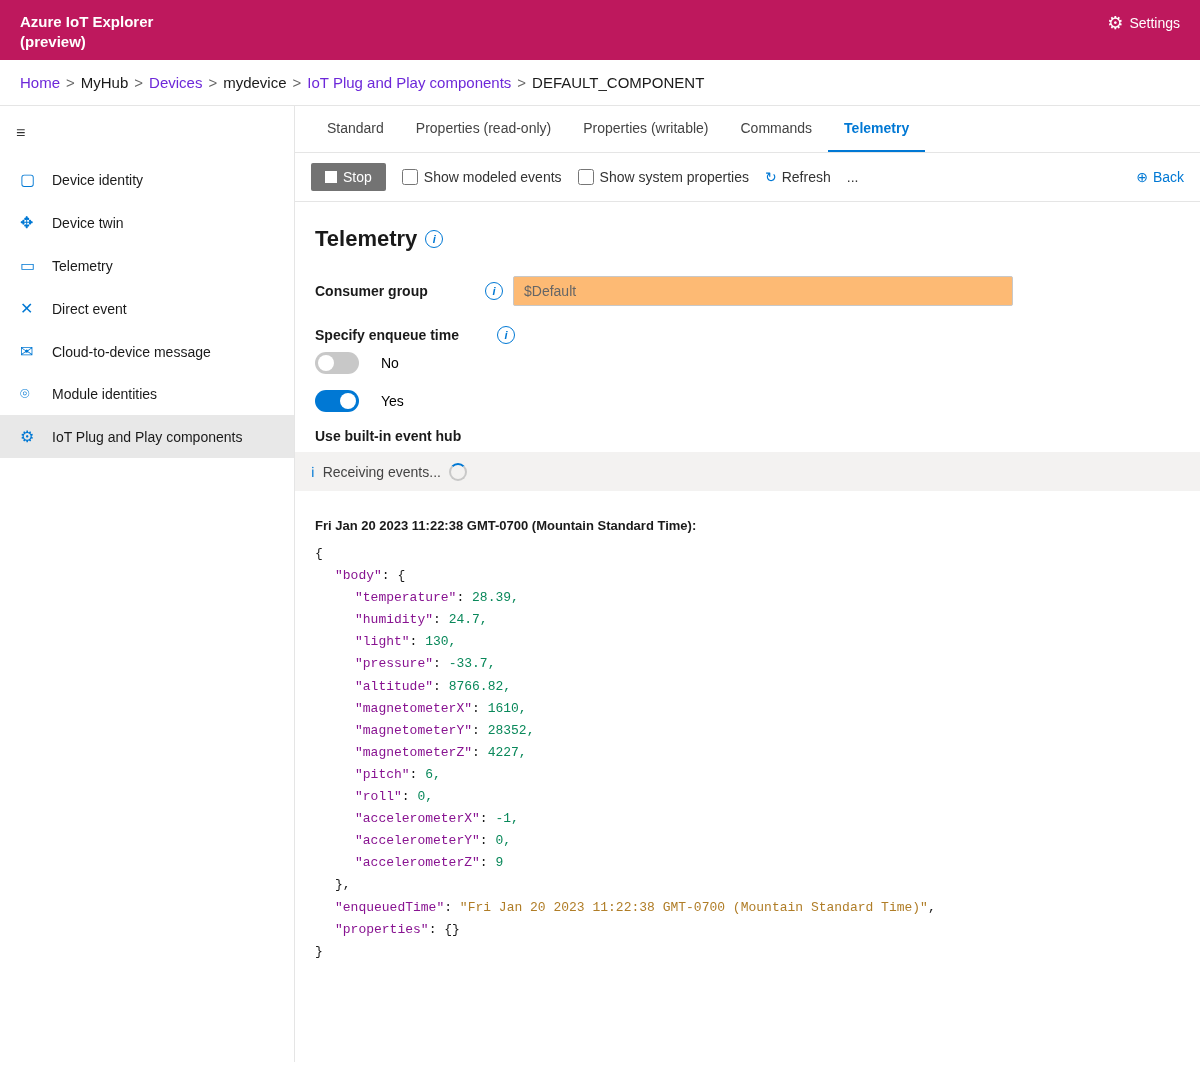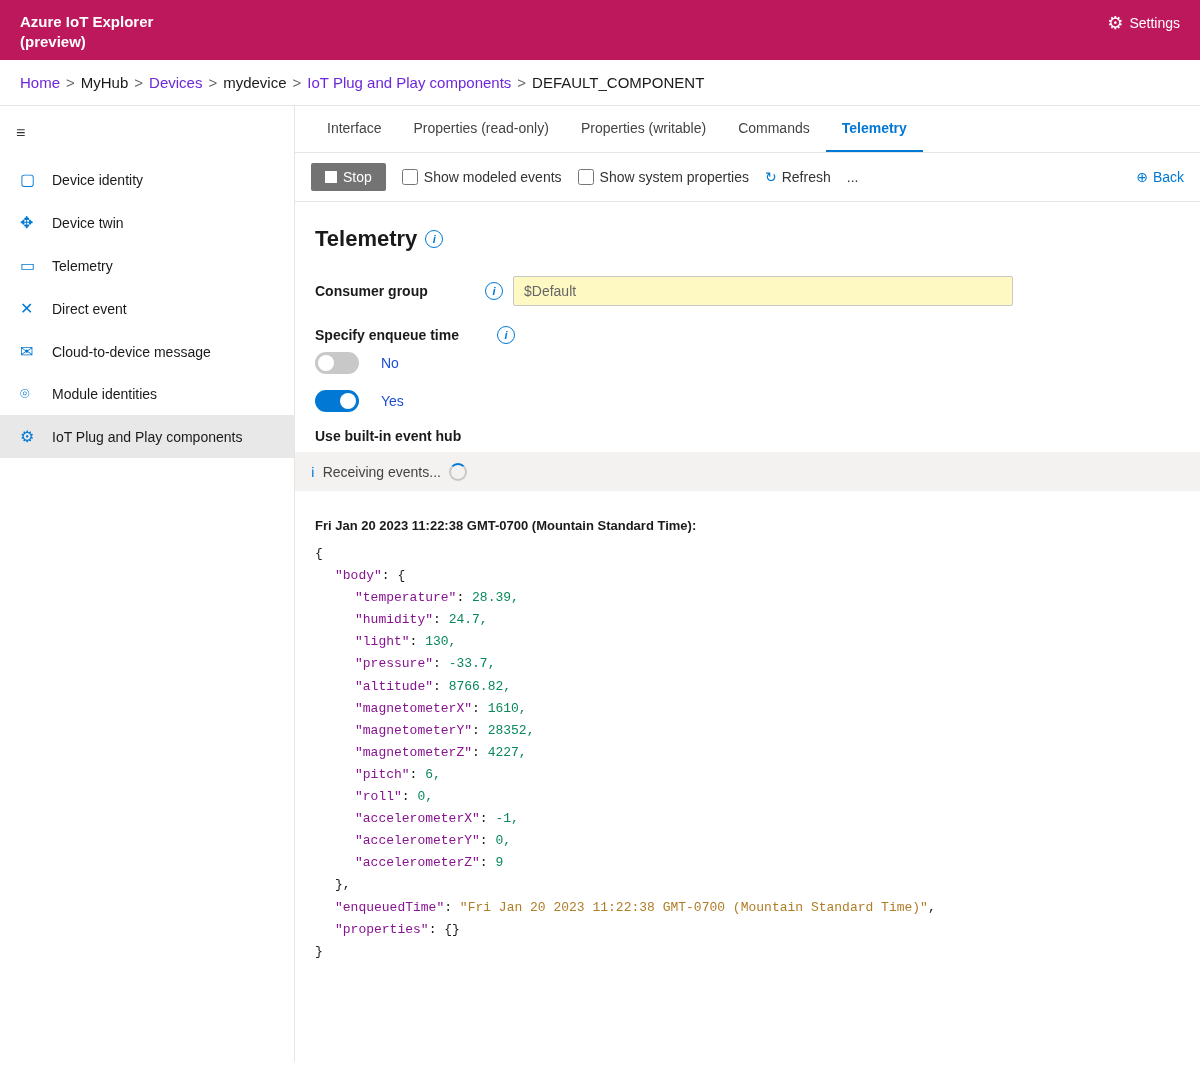--- a/index.html
+++ b/index.html
@@ -143,21 +143,21 @@
     .form-row {
       display: flex; align-items: center; gap: 10px;
       margin-bottom: 20px;
     }
     .form-label {
       font-size: 14px; font-weight: 600; min-width: 160px;
     }
     .form-input {
       flex: 1; max-width: 500px;
       padding: 6px 10px; border: 1px solid #c8c8c8;
-      font-size: 14px; color: #666; background: #fef9c3;
+      font-size: 14px; color: #666; background: #fdba74;
       border-radius: 2px;
     }
 
     .toggle-row {
       display: flex; align-items: center; gap: 22px;
       margin-bottom: 8px;
     }
     .toggle-label-group { min-width: 160px; }
     .toggle-label { font-size: 14px; font-weight: 600; }
 
@@ -173,21 +173,21 @@
     }
     .toggle-slider:before {
       position: absolute; content: "";
       height: 16px; width: 16px;
       left: 3px; bottom: 3px;
       background: white; border-radius: 50%;
       transition: .2s;
     }
     .toggle input:checked + .toggle-slider { background: #0078d4; }
     .toggle input:checked + .toggle-slider:before { transform: translateX(22px); }
-    .toggle-text { font-size: 14px; color: #1d4ed8; }
+    .toggle-text { font-size: 14px; color: #000000; }
 
     
     .receiving-bar {
       background: #f3f2f1;
       padding: 10px 16px;
       display: flex; align-items: center; gap: 8px;
       font-size: 14px; color: #444;
       margin: 0 -20px;
     }
     .receiving-icon { color: #0078d4; }
@@ -273,21 +273,21 @@
     </div>
     <div class="sidebar-item active">
       <span class="icon">⚙</span>
       <span>IoT Plug and Play components</span>
     </div>
   </div>
 
   <div class="content">
 
     <div class="tabs">
-      <div class="tab">Interface</div>
+      <div class="tab">Standard</div>
       <div class="tab">Properties (read-only)</div>
       <div class="tab">Properties (writable)</div>
       <div class="tab">Commands</div>
       <div class="tab active">Telemetry</div>
     </div>
 
     <div class="toolbar">
       <button class="stop-btn">
         <span class="stop-icon"></span>
         <span>Stop</span>

